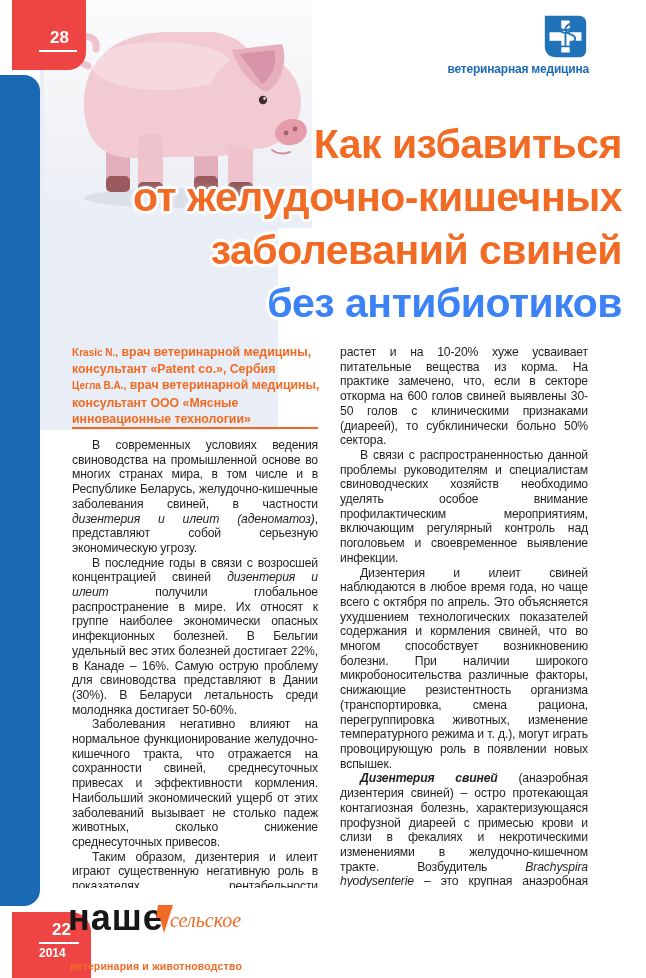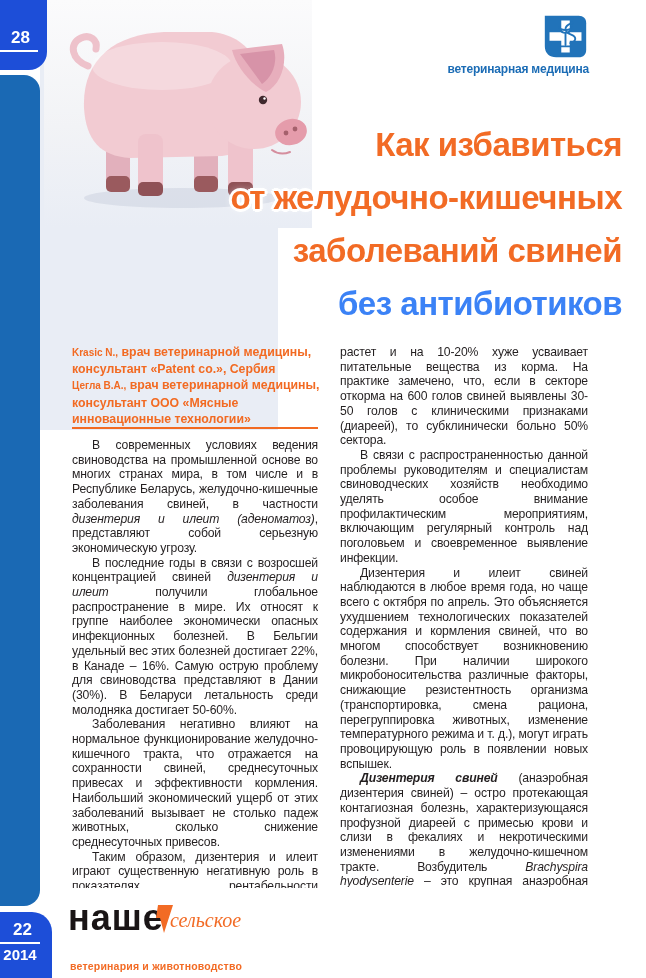--- a/index.html
+++ b/index.html
@@ -1,41 +1,41 @@
 <!DOCTYPE html>
 <html><head>
 <meta charset="utf-8">
 <style>
   html,body{margin:0;padding:0;background:#ffffff;}
   body{font-family:"Liberation Sans",sans-serif;}
   .page{position:relative;width:646px;height:978px;background:#ffffff;overflow:hidden;}
 
   
   .side-bar{position:absolute;left:0;top:75px;width:40px;height:831px;background:#1a69b4;border-radius:0 16px 16px 0;z-index:2;}
-  .tab{position:absolute;left:0;background:#1d4ed8;color:#fff;z-index:3;}
+  .tab{position:absolute;left:12px;background:#ef4444;color:#fff;z-index:3;padding-left:27px;}
   .tab-top{top:0;width:47px;height:70px;border-radius:0 0 18px 0;}
   .tab-bottom{top:912px;width:52px;height:66px;border-radius:0 20px 0 0;}
   .tab-num{font-weight:bold;font-size:17px;text-align:right;width:38px;box-sizing:border-box;
            padding:0 8px 2px 0;border-bottom:2px solid #fff;}
   .tab-top .tab-num{margin-top:28px;}
   .tab-bottom .tab-num{margin-top:8px;width:40px;}
-  .tab-year{font-size:15px;font-weight:bold;text-align:center;width:46px;box-sizing:border-box;padding-right:6px;margin-top:2px;}
+  .tab-year{font-size:12px;font-weight:bold;text-align:left;width:46px;box-sizing:border-box;padding-right:6px;margin-top:2px;}
 
   
   .panel{position:absolute;left:40px;top:0;width:238px;height:430px;background:#e9edf5;z-index:0;}
   .photo{position:absolute;left:44px;top:0;width:268px;height:228px;z-index:1;
          background:linear-gradient(180deg,#fbfbfc 0%,#f2f3f6 55%,#e9edf5 100%);}
 
   
   .header-badge{position:absolute;top:13px;right:57px;width:47px;height:47px;z-index:4;}
   .header-label{position:absolute;top:62px;right:57px;font-size:12px;font-weight:bold;color:#1b6cb5;letter-spacing:-0.2px;z-index:4;}
 
   
   .title{position:absolute;top:118px;left:24px;right:24px;margin:0;text-align:right;
-         font-weight:bold;font-size:33px;line-height:53px;letter-spacing:-0.5px;z-index:6;}
+         font-weight:bold;font-size:41px;line-height:53px;letter-spacing:-0.5px;z-index:6;}
   .t-line{display:block;
      text-shadow:-2px -2px 0 #fff,2px -2px 0 #fff,-2px 2px 0 #fff,2px 2px 0 #fff,
                  0 -3px 0 #fff,0 3px 0 #fff,-3px 0 0 #fff,3px 0 0 #fff,0 0 8px #fff;}
   .t-orange{color:#f26b25;}
   .t-blue{color:#3b82f6;}
 
   
   .authors{position:absolute;left:72px;top:344px;width:252px;color:#f26a22;font-weight:bold;
            font-size:12.3px;line-height:16.2px;z-index:6;}
   .author-name{font-size:10px;}

